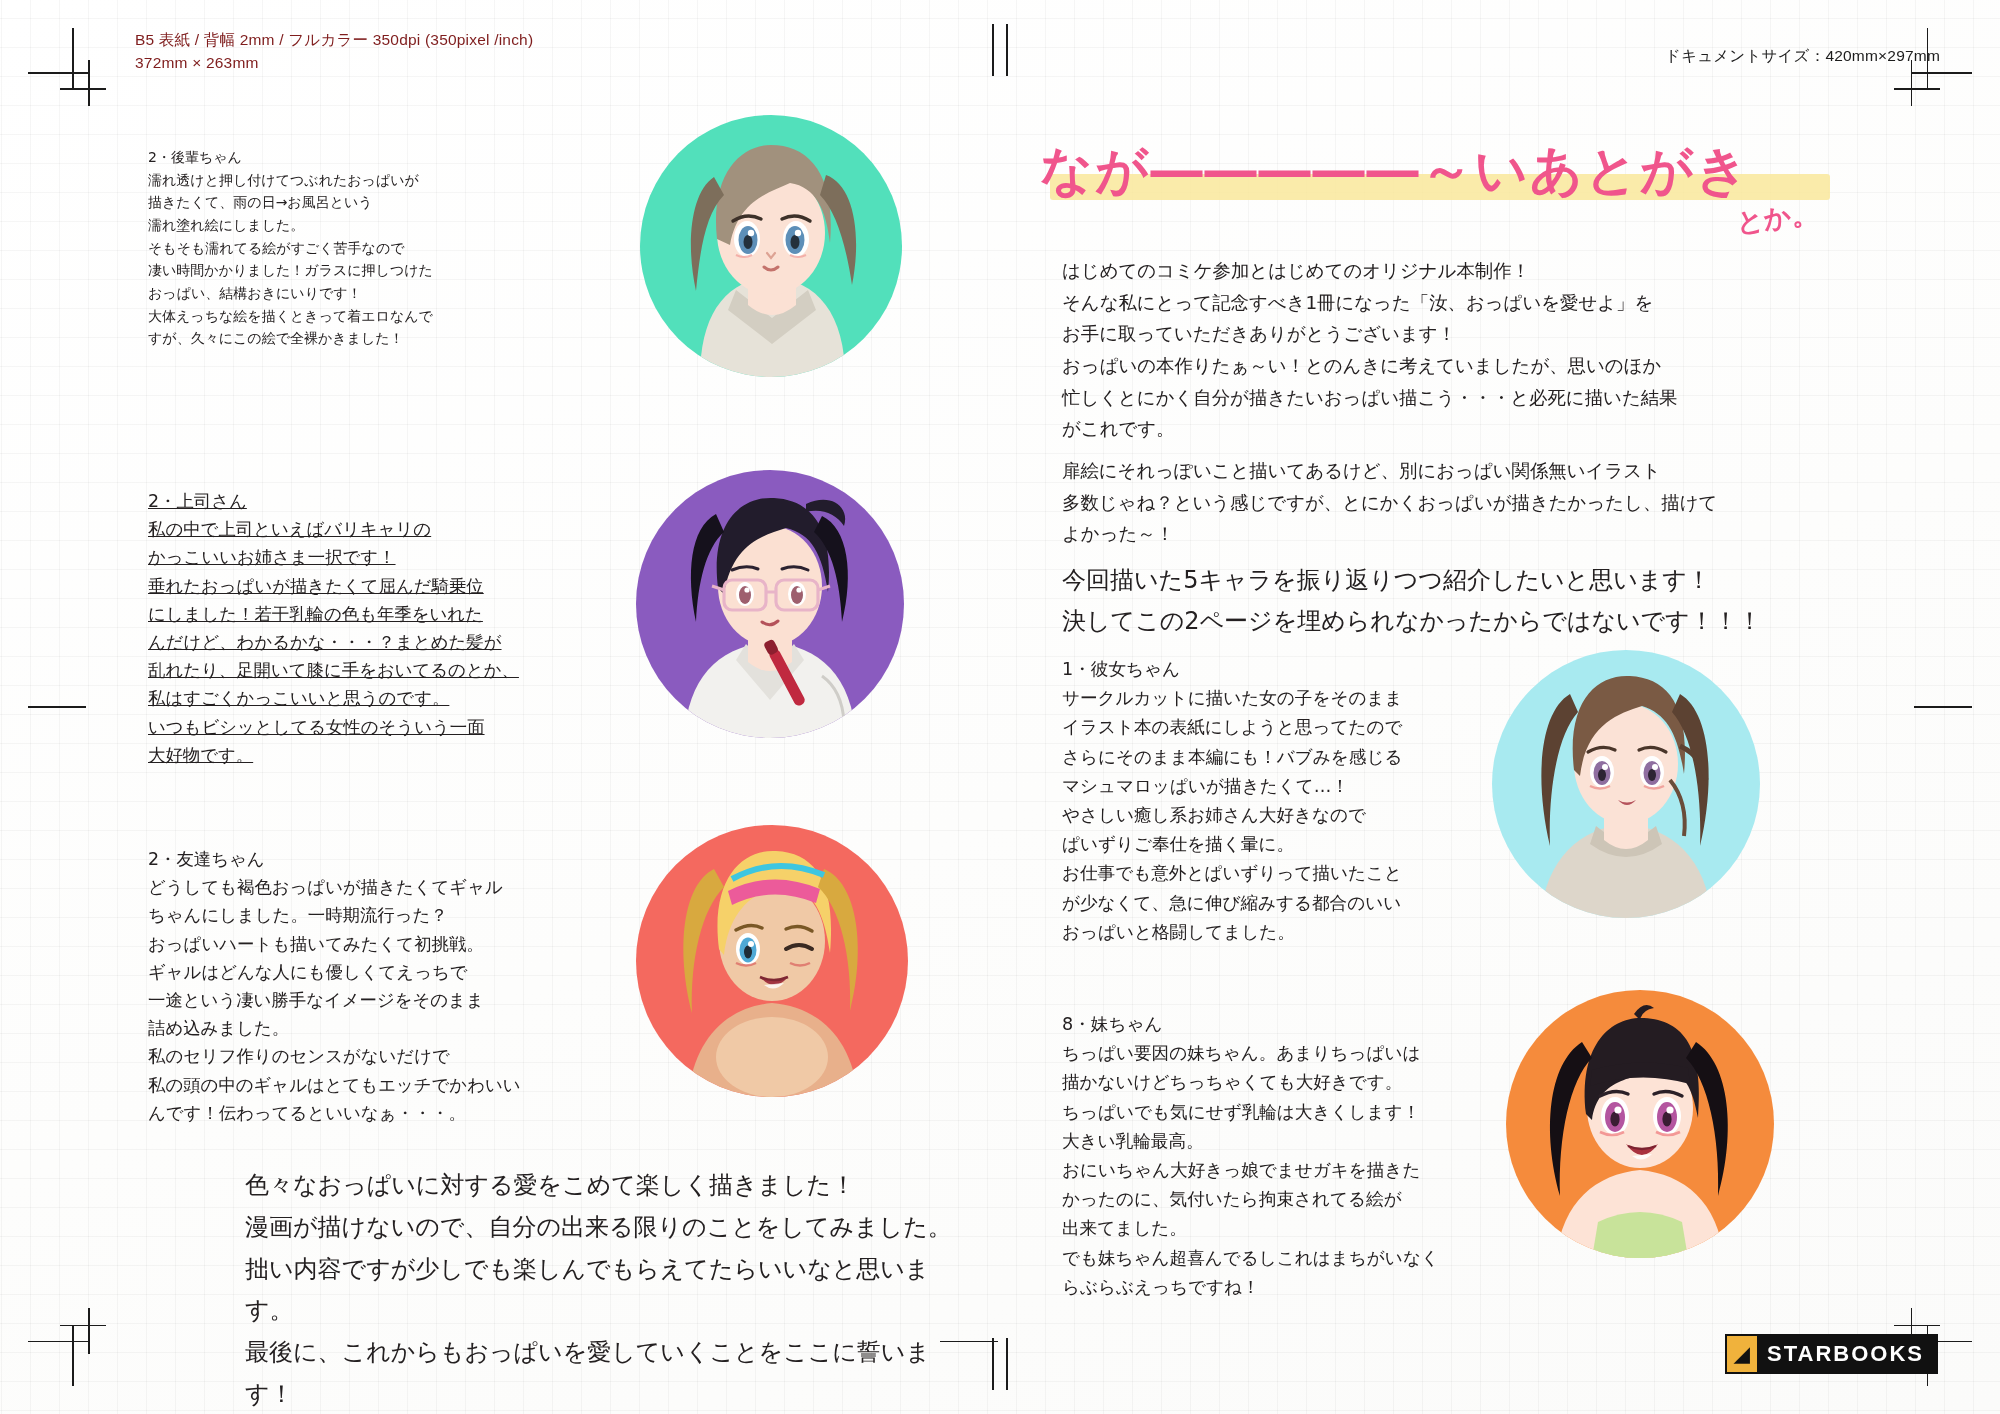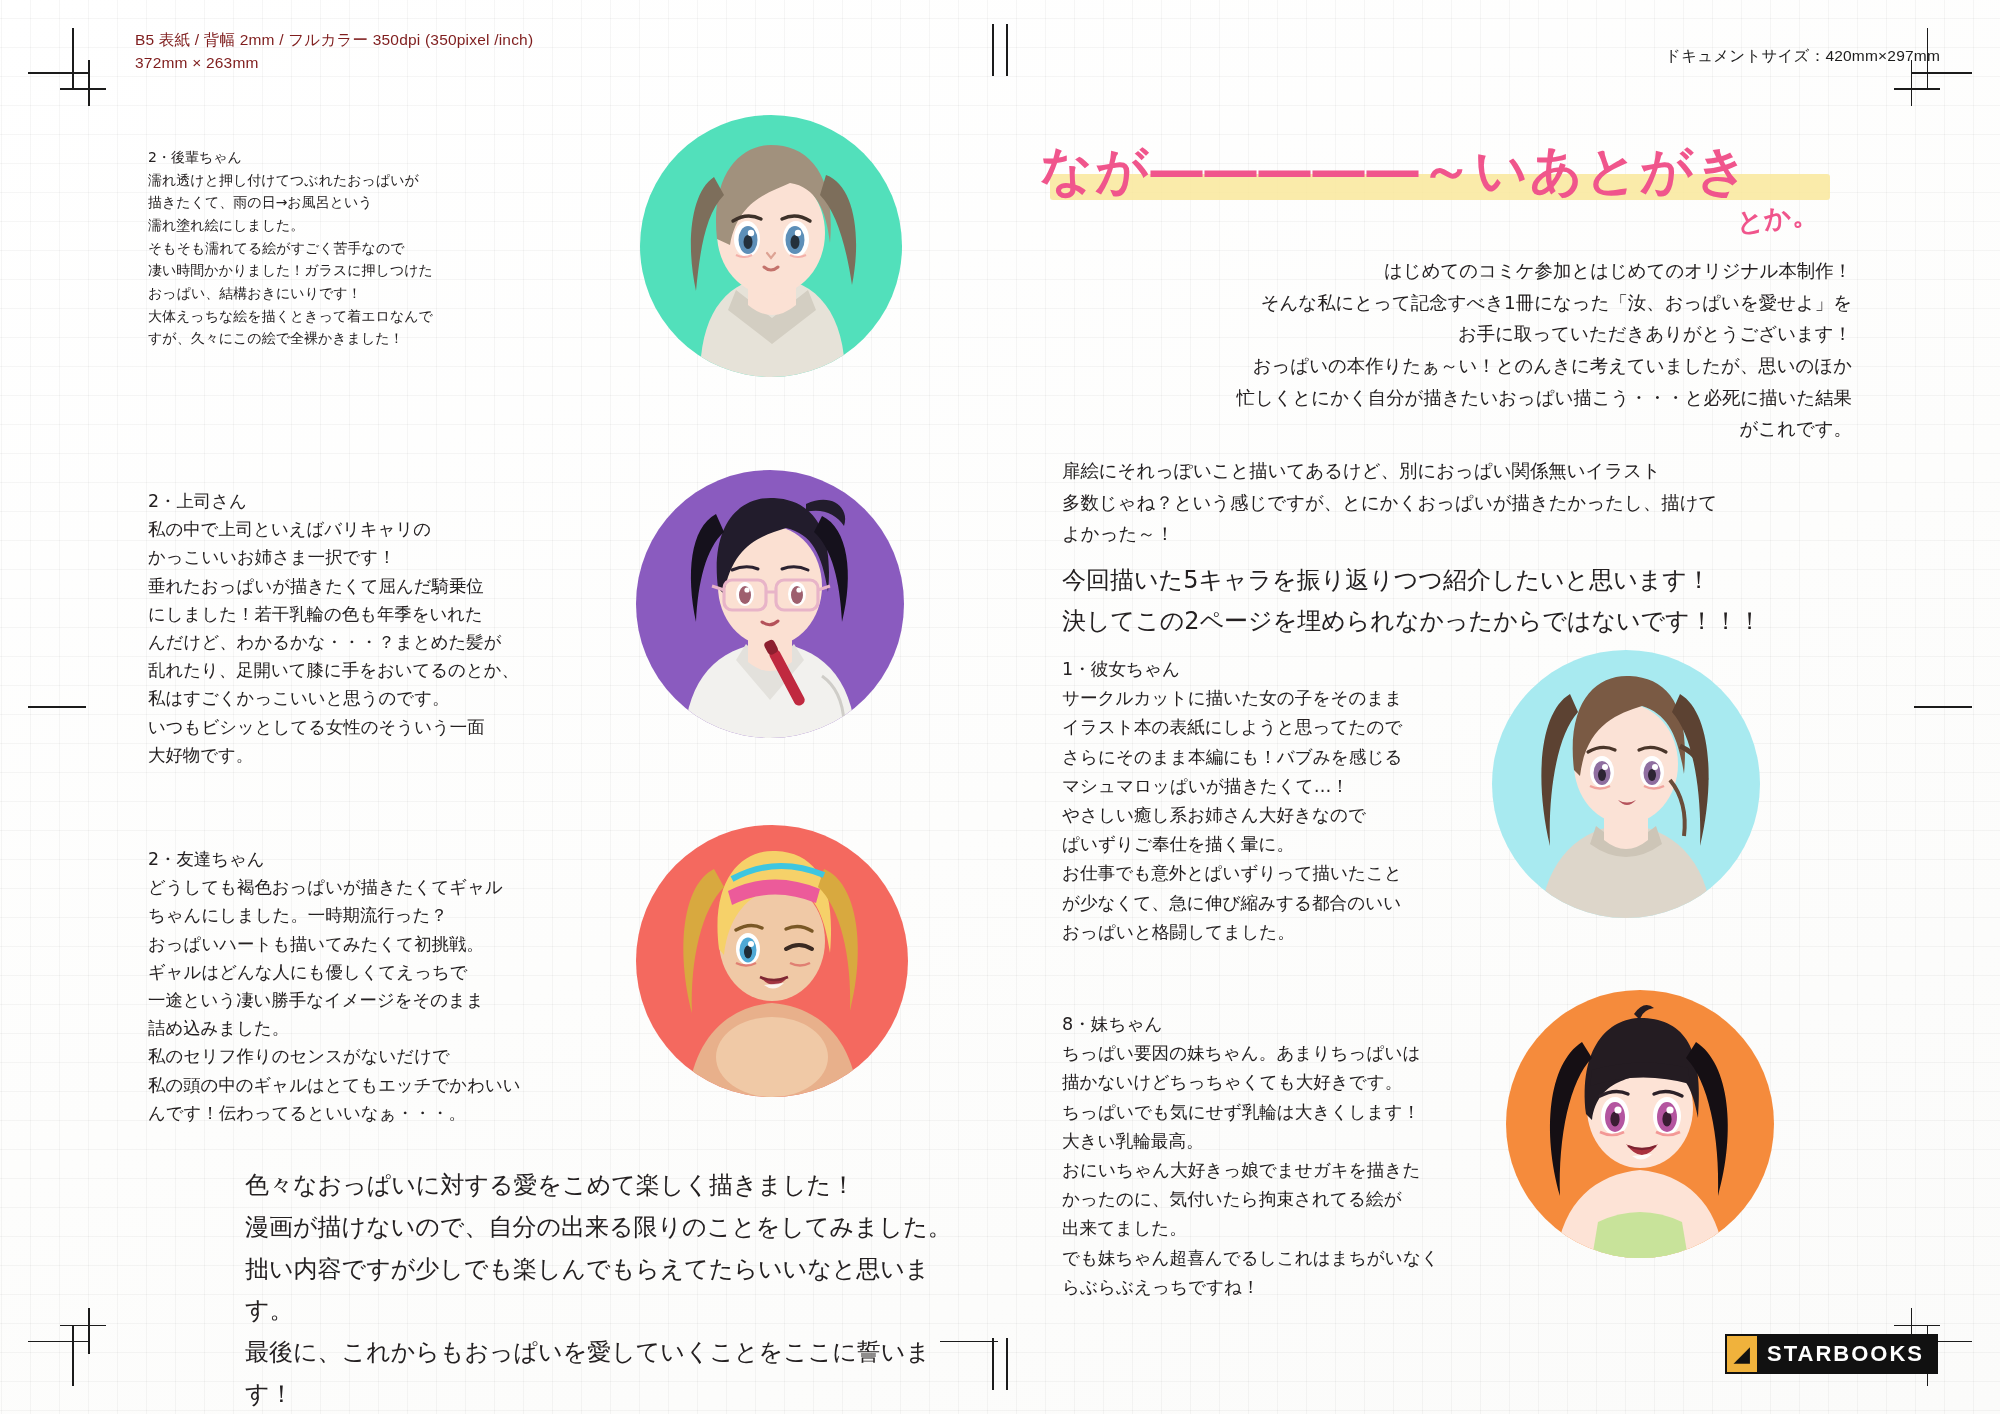--- a/index.html
+++ b/index.html
@@ -63,21 +63,21 @@
 
   
   .hand {
     font-family: "DejaVu Sans", "Liberation Sans", sans-serif;
     color: #242021;
     white-space: pre-line;
   }
 
   .col-left { position: absolute; left: 148px; }
   .blockA { top: 146px; width: 460px; font-size: 14px; line-height: 1.62; }
-  .blockB { top: 487px; width: 460px; font-size: 17.4px; line-height: 1.62; }
+  .blockB { top: 487px; width: 460px; font-size: 17.4px; line-height: 1.62; text-decoration: underline; }
   .blockC { top: 845px; width: 470px; font-size: 17.4px; line-height: 1.62; }
   .blockD {
     position: absolute;
     left: 212px;
     top: 1165px;
     width: 720px;
     font-size: 24px;
     line-height: 1.74;
     margin-left: 33px;
   }
@@ -116,21 +116,21 @@
     right: 22px;
     top: 72px;
     font-family: "DejaVu Sans", sans-serif;
     font-size: 27px;
     font-weight: bold;
     color: #f0558c;
     transform: rotate(-7deg);
   }
 
   .rblock { position: absolute; left: 1062px; }
-  .rb1 { top: 255px; width: 790px; font-size: 18.4px; line-height: 1.72; text-align: right; }
+  .rb1 { top: 255px; width: 790px; font-size: 18.4px; line-height: 1.72; }
   .rb2 { top: 455px; width: 790px; font-size: 18.4px; line-height: 1.72; }
   .rb3 { top: 560px; width: 790px; font-size: 24px; line-height: 1.72; }
   .rb4 { top: 655px; width: 500px; font-size: 17.6px; line-height: 1.66; }
   .rb5 { top: 1010px; width: 520px; font-size: 17.6px; line-height: 1.66; }
 
   
   .circ {
     position: absolute;
     border-radius: 50%;
     overflow: hidden;

